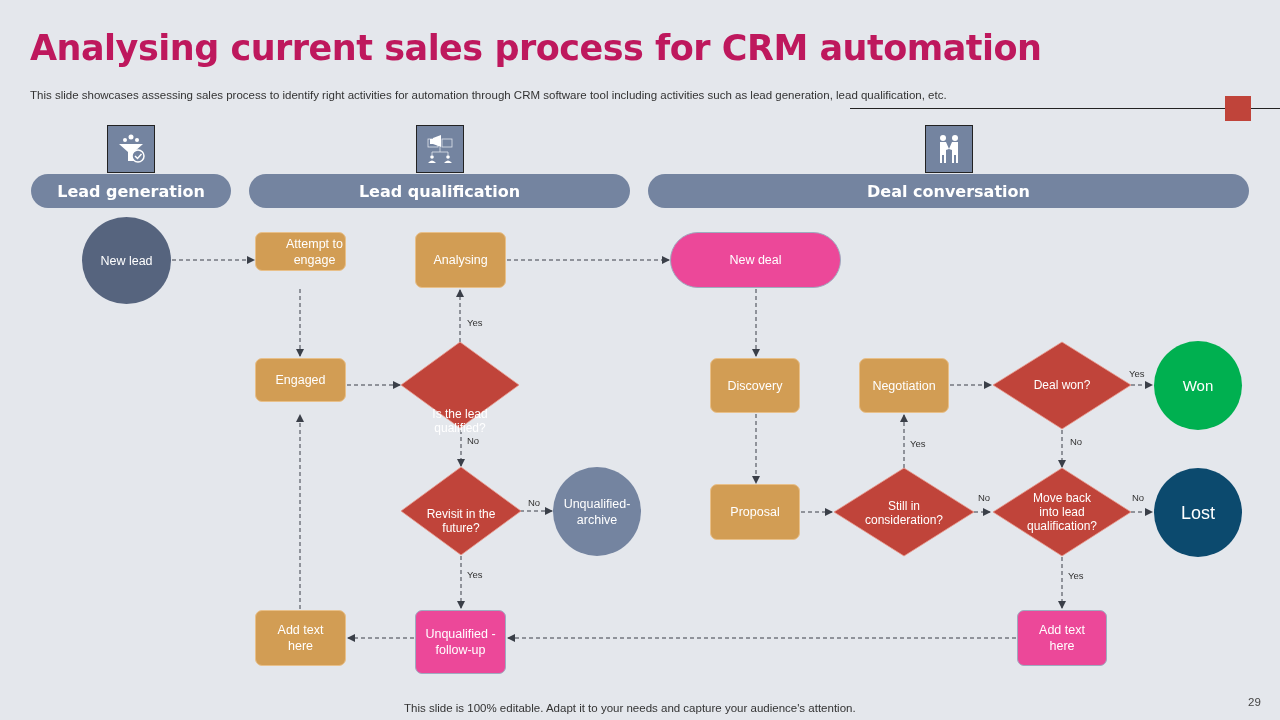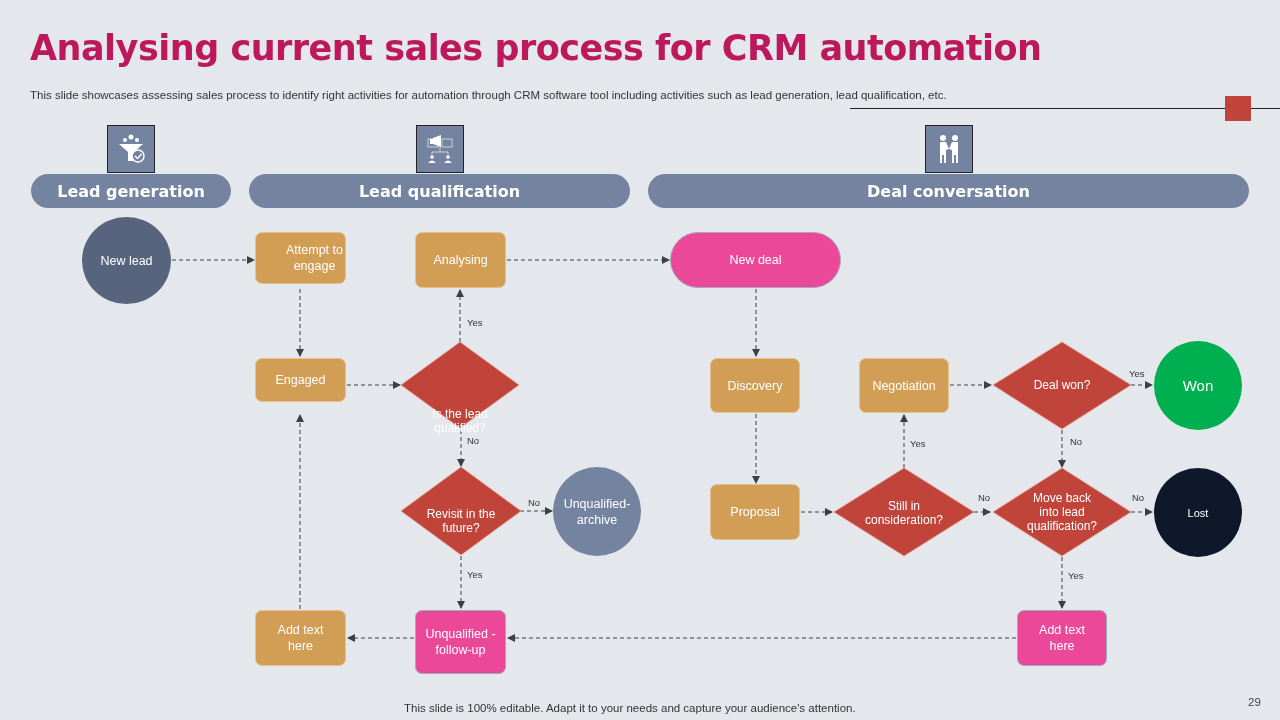--- a/index.html
+++ b/index.html
@@ -96,38 +96,38 @@
   <g fill="#C0443A" stroke="#E89A8E" stroke-width="0.8">
     <polygon points="460,342 519,385 460,428 401,385"></polygon>
     <polygon points="461,467 521,511 461,555 401,511"></polygon>
     <polygon points="904,468 974,512 904,556 834,512"></polygon>
     <polygon points="1062,342 1131,385 1062,429 993,385"></polygon>
     <polygon points="1062,468 1131,512 1062,556 993,512"></polygon>
   </g>
 </svg>
 
 <div class="node circle" style="left:82px;top:217px;width:89px;height:87px;background:#56647E;">New lead</div>
-<div class="node rect" style="left:255px;top:232px;width:91px;height:52px;padding-left:28px;">Attempt to engage</div>
+<div class="node rect" style="left:255px;top:232px;width:91px;height:39px;padding-left:28px;">Attempt to engage</div>
 <div class="node rect" style="left:415px;top:232px;width:91px;height:56px;">Analysing</div>
 <div class="node rect" style="left:255px;top:358px;width:91px;height:44px;">Engaged</div>
 <div class="diamond-label" style="left:415px;top:365px;width:90px;height:40px;margin-top:36px;">Is the lead qualified?</div>
 <div class="diamond-label" style="left:416px;top:491px;width:90px;height:40px;margin-top:10px;">Revisit in the future?</div>
 <div class="node circle" style="left:553px;top:467px;width:88px;height:89px;background:#7484A0;padding:0 8px;">Unqualified-archive</div>
 <div class="node rect" style="left:255px;top:610px;width:91px;height:56px;padding:0 14px;">Add text here</div>
 <div class="node rect grey" style="left:415px;top:610px;width:91px;height:64px;padding:0 6px;">Unqualified -follow-up</div>
 
 <div class="node grey" style="left:670px;top:232px;width:171px;height:56px;border-radius:28px;">New deal</div>
 <div class="node rect" style="left:710px;top:358px;width:90px;height:55px;">Discovery</div>
 <div class="node rect" style="left:859px;top:358px;width:90px;height:55px;">Negotiation</div>
 <div class="diamond-label" style="left:1017px;top:375px;width:90px;height:20px;">Deal won?</div>
 <div class="node circle" style="left:1154px;top:341px;width:88px;height:89px;background:#00B050;font-size:15px;">Won</div>
 <div class="node rect" style="left:710px;top:484px;width:90px;height:56px;">Proposal</div>
 <div class="diamond-label" style="left:859px;top:497px;width:90px;height:32px;">Still in consideration?</div>
 <div class="diamond-label" style="left:1022px;top:490px;width:80px;height:44px;">Move back into lead qualification?</div>
-<div class="node circle" style="left:1154px;top:468px;width:88px;height:89px;background:#0f172a;font-size:11px;">Lost</div>
+<div class="node circle" style="left:1154px;top:468px;width:88px;height:89px;background:#0c4a6e;font-size:18px;">Lost</div>
 <div class="node rect grey" style="left:1017px;top:610px;width:90px;height:56px;padding:0 14px;">Add text here</div>
 
 <div class="edge-label" style="left:467px;top:317px;">Yes</div>
 <div class="edge-label" style="left:467px;top:435px;">No</div>
 <div class="edge-label" style="left:528px;top:497px;">No</div>
 <div class="edge-label" style="left:467px;top:569px;">Yes</div>
 <div class="edge-label" style="left:910px;top:438px;">Yes</div>
 <div class="edge-label" style="left:978px;top:492px;">No</div>
 <div class="edge-label" style="left:1129px;top:368px;">Yes</div>
 <div class="edge-label" style="left:1070px;top:436px;">No</div>

